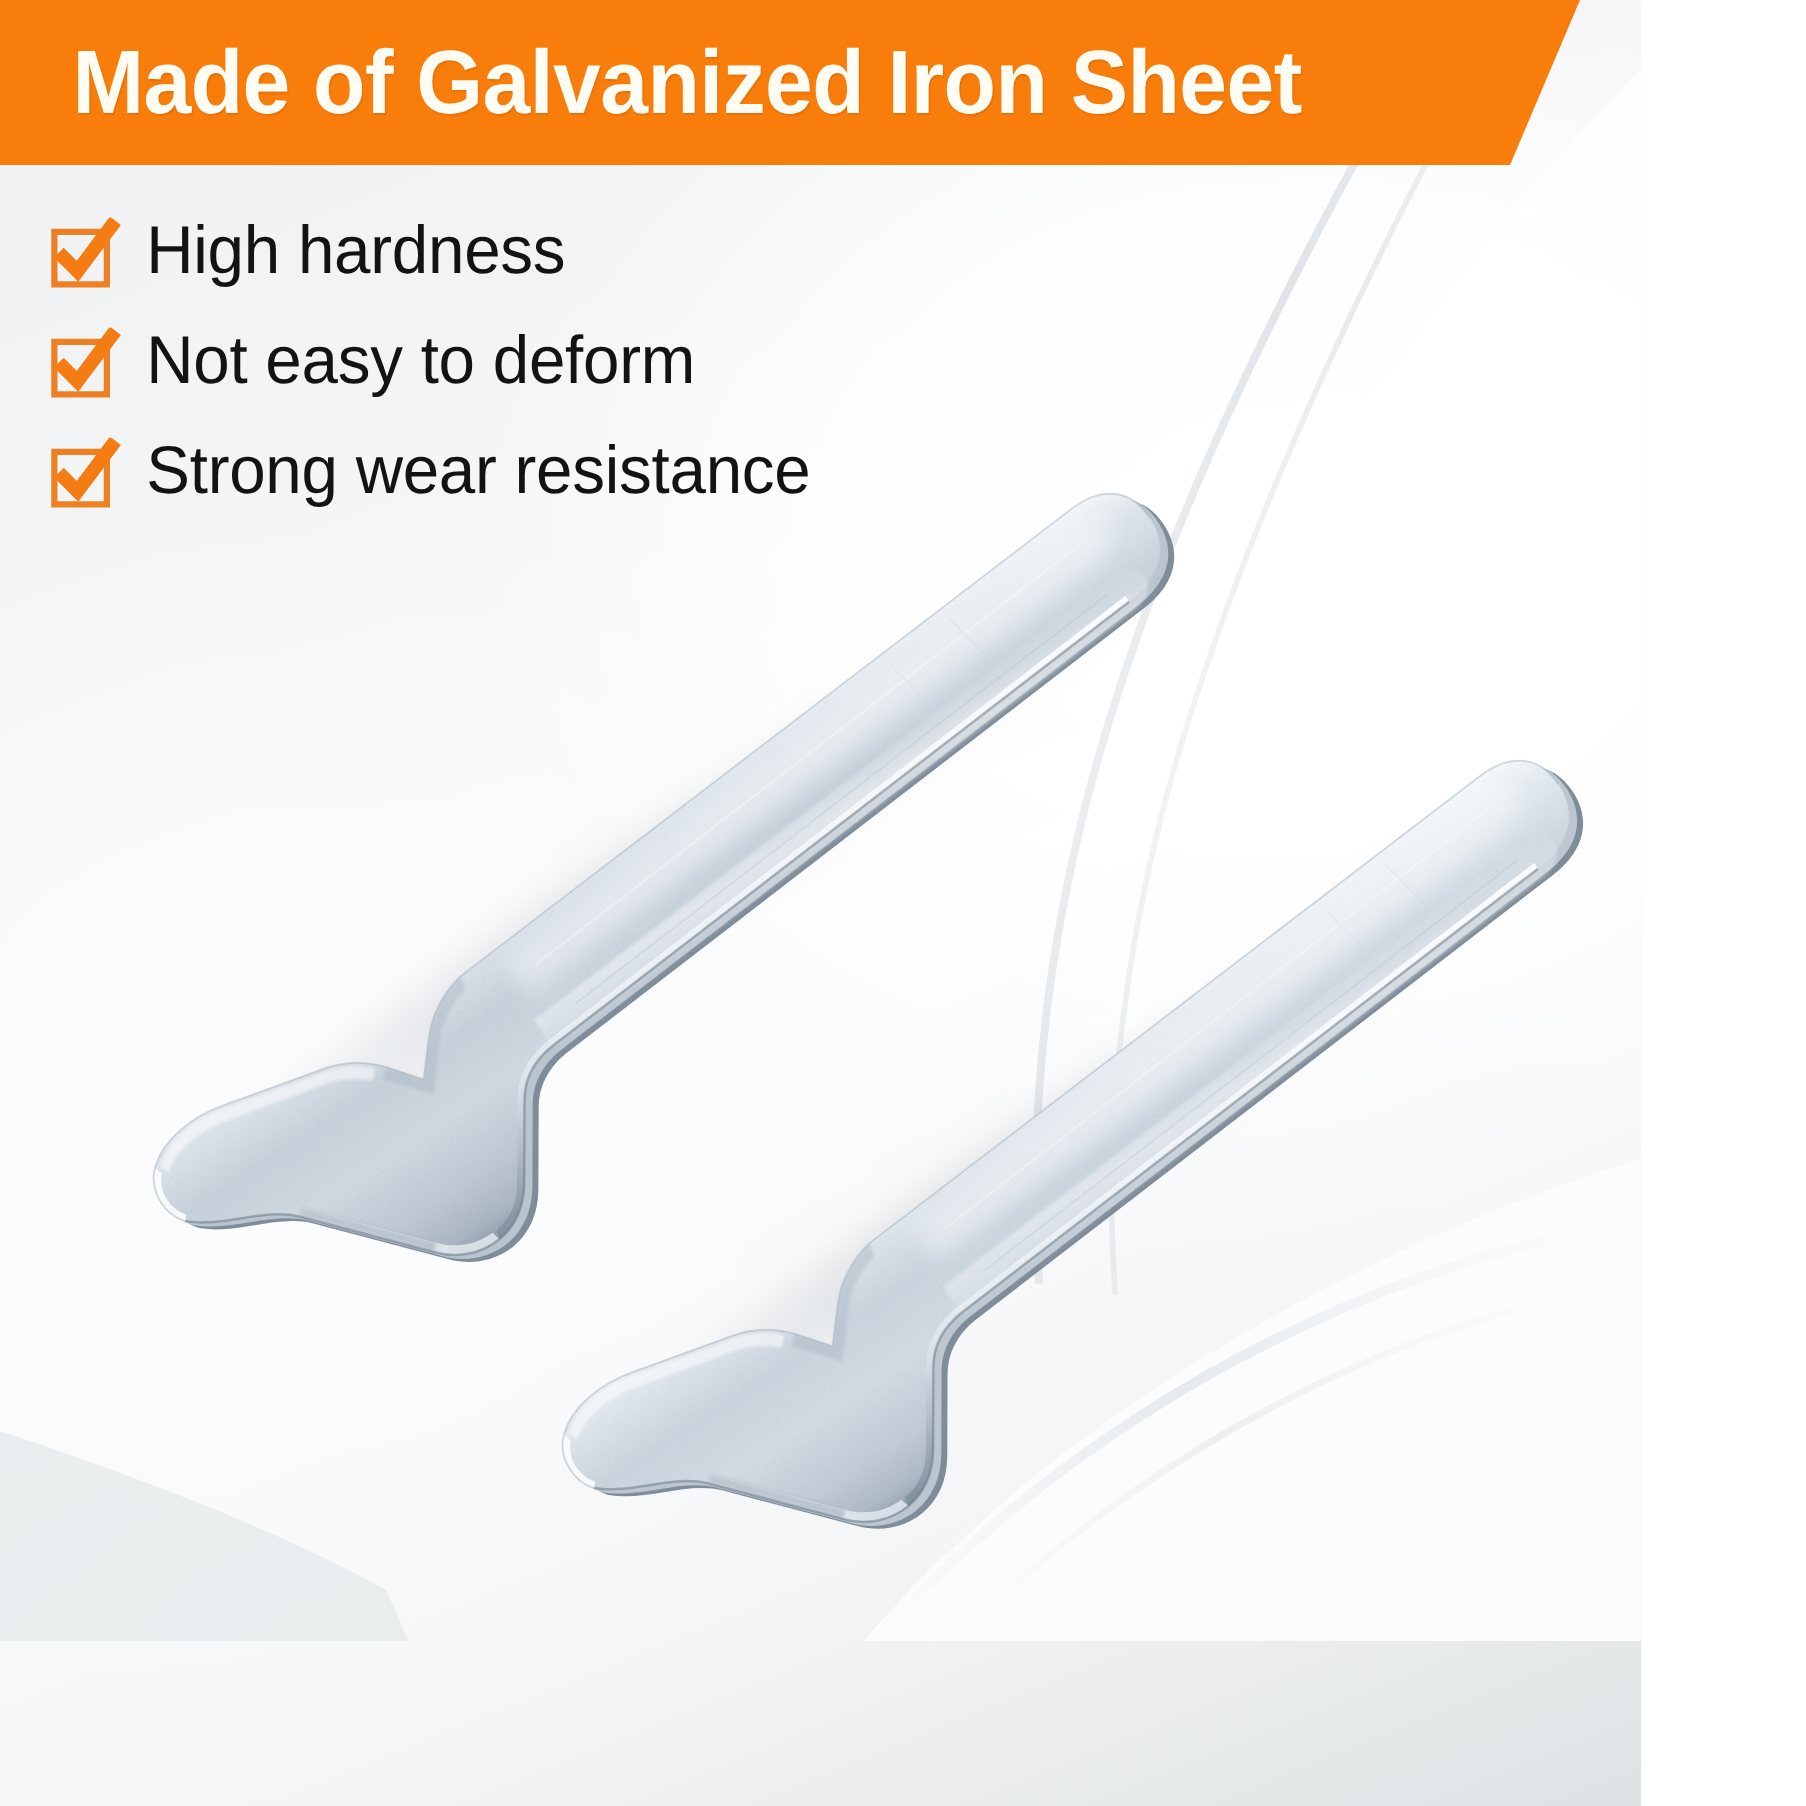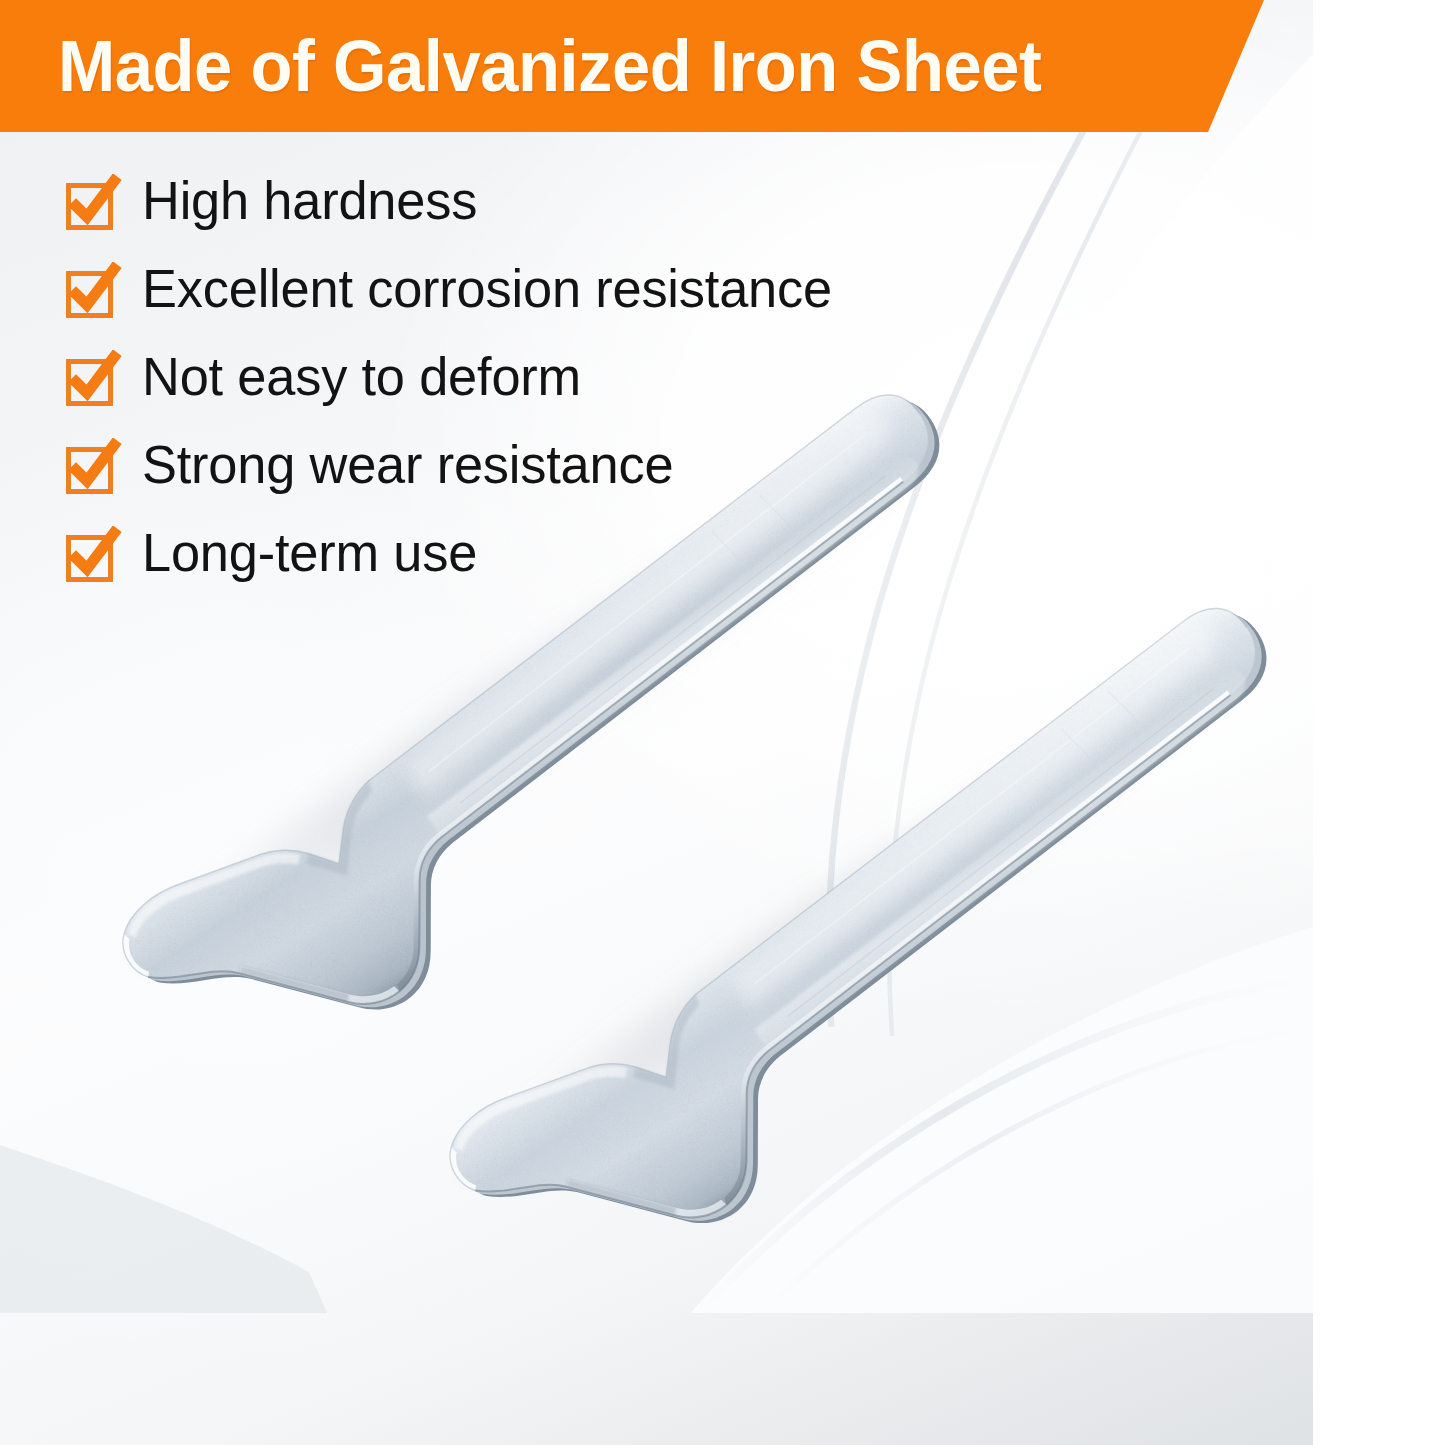--- a/index.html
+++ b/index.html
@@ -49,21 +49,21 @@
     letter-spacing: -0.5px;
     transform: scaleX(0.955);
     transform-origin: left center;
     white-space: nowrap;
     text-shadow: 1px 2px 1px rgba(150,60,0,0.18);
   }
 
   
   .feature-list {
     position: absolute;
-    left: 64px;
+    left: 39px;
     top: 170px;
     width: 900px;
   }
   .feature-item {
     position: relative;
     height: 88px;
     display: flex;
     align-items: flex-start;
   }
   .checkbox-icon {
@@ -311,29 +311,20 @@
     <div class="feature-item">
       <span class="checkbox-icon">
         <svg width="58" height="58" viewBox="0 0 58 58">
           <rect x="4.5" y="11.5" width="42" height="42" fill="none" stroke="#ed8022" stroke-width="5"></rect>
           <path d="M 12 32 L 23 43 L 50 7" fill="none" stroke="#f57c13" stroke-width="11" stroke-linecap="square" stroke-linejoin="miter"></path>
         </svg>
       </span>
       <span class="feature-label">High hardness</span>
     </div>
 
-    <div class="feature-item">
-      <span class="checkbox-icon">
-        <svg width="58" height="58" viewBox="0 0 58 58">
-          <rect x="4.5" y="11.5" width="42" height="42" fill="none" stroke="#ed8022" stroke-width="5"></rect>
-          <path d="M 12 32 L 23 43 L 50 7" fill="none" stroke="#f57c13" stroke-width="11" stroke-linecap="square" stroke-linejoin="miter"></path>
-        </svg>
-      </span>
-      <span class="feature-label">Excellent corrosion resistance</span>
-    </div>
 
     <div class="feature-item">
       <span class="checkbox-icon">
         <svg width="58" height="58" viewBox="0 0 58 58">
           <rect x="4.5" y="11.5" width="42" height="42" fill="none" stroke="#ed8022" stroke-width="5"></rect>
           <path d="M 12 32 L 23 43 L 50 7" fill="none" stroke="#f57c13" stroke-width="11" stroke-linecap="square" stroke-linejoin="miter"></path>
         </svg>
       </span>
       <span class="feature-label">Not easy to deform</span>
     </div>
@@ -341,25 +332,16 @@
     <div class="feature-item">
       <span class="checkbox-icon">
         <svg width="58" height="58" viewBox="0 0 58 58">
           <rect x="4.5" y="11.5" width="42" height="42" fill="none" stroke="#ed8022" stroke-width="5"></rect>
           <path d="M 12 32 L 23 43 L 50 7" fill="none" stroke="#f57c13" stroke-width="11" stroke-linecap="square" stroke-linejoin="miter"></path>
         </svg>
       </span>
       <span class="feature-label">Strong wear resistance</span>
     </div>
 
-    <div class="feature-item">
-      <span class="checkbox-icon">
-        <svg width="58" height="58" viewBox="0 0 58 58">
-          <rect x="4.5" y="11.5" width="42" height="42" fill="none" stroke="#ed8022" stroke-width="5"></rect>
-          <path d="M 12 32 L 23 43 L 50 7" fill="none" stroke="#f57c13" stroke-width="11" stroke-linecap="square" stroke-linejoin="miter"></path>
-        </svg>
-      </span>
-      <span class="feature-label">Long-term use</span>
-    </div>
 
   </div>
 
 </div>
 
 </body></html>

